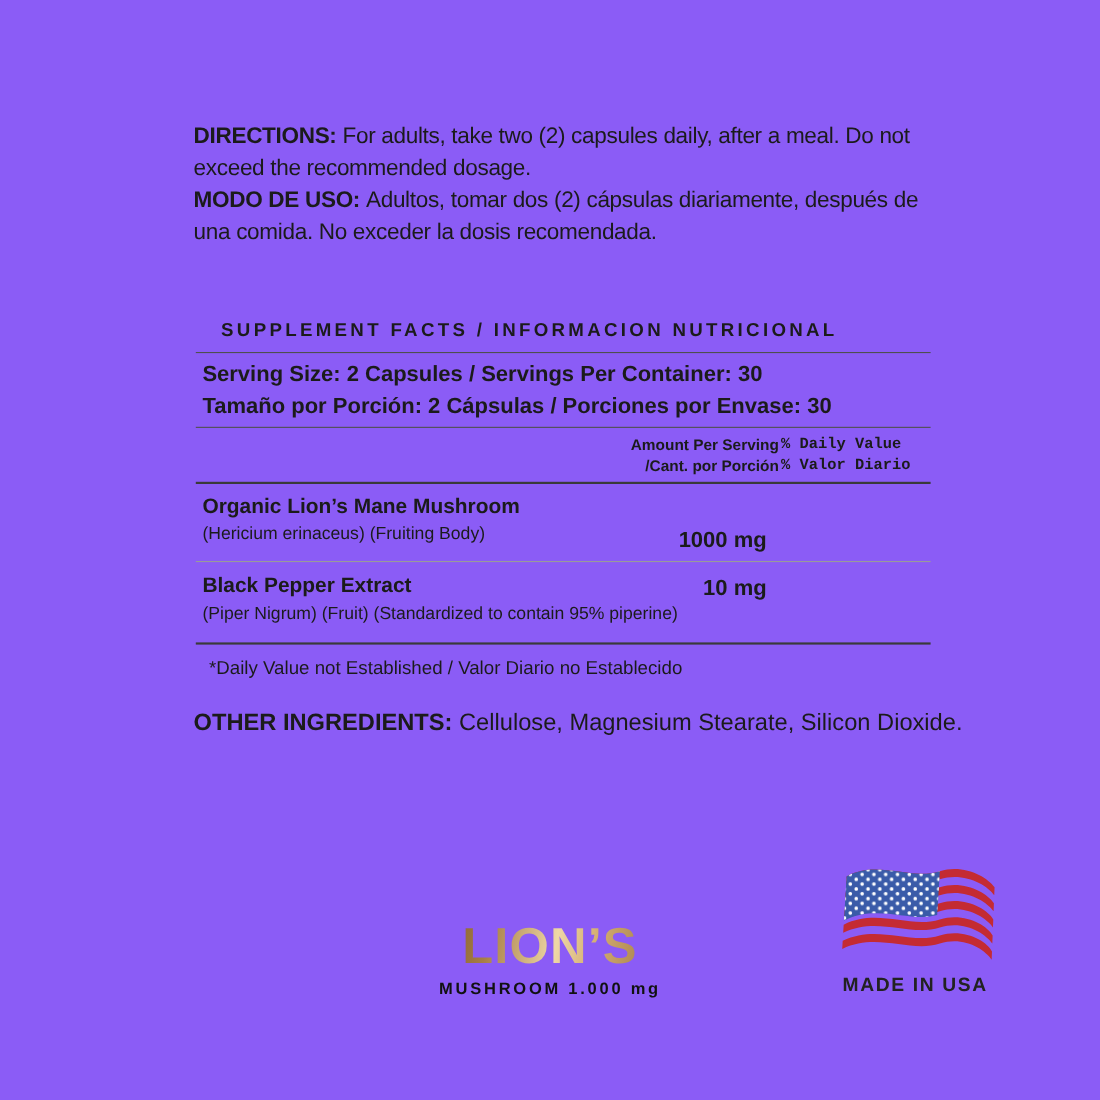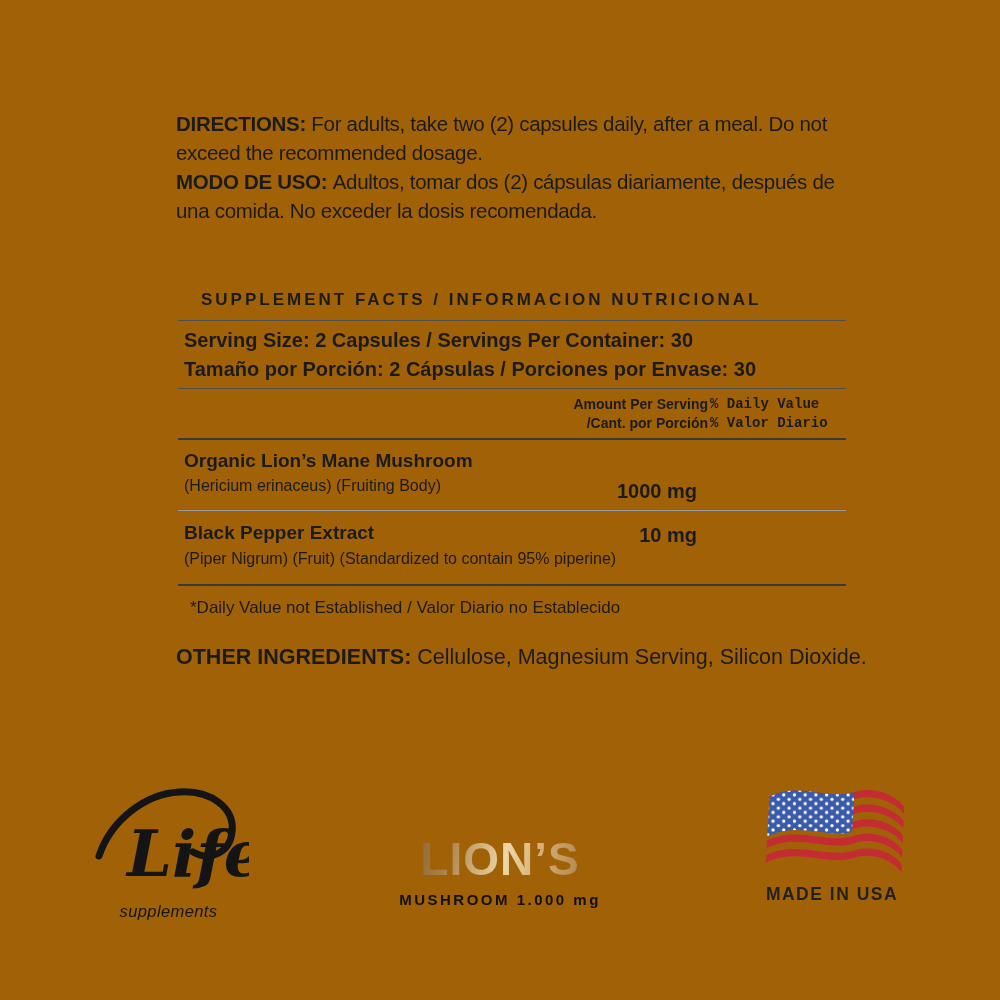--- a/index.html
+++ b/index.html
@@ -1,20 +1,20 @@
 <!DOCTYPE html>
 <html style="--gold-dark: #6f4c27; --gold-light: #eed7a6; --flag-red: #C42B33; --flag-blue: #3A5BA9;"><head>
 <meta charset="utf-8">
 <style>
   html,body{margin:0;padding:0;}
   body{
     width:1000px;height:1000px;background:#ffffff;
     font-family:"Liberation Sans", sans-serif;color:#1b1b1b;
   }
-  .page{position:relative;width:1000px;height:1000px;overflow:hidden;background:#a16207;}
+  .page{position:relative;width:1000px;height:1000px;overflow:hidden;background:#8b5cf6;}
   .abs{position:absolute;white-space:nowrap;}
 
   
   .directions{left:176px;top:109px;font-size:20.5px;line-height:29px;letter-spacing:-0.3px;font-weight:500;}
   .directions .lbl{font-weight:800;}
 
   
   .sf-title{left:201px;top:290px;font-size:17px;font-weight:bold;letter-spacing:3px;}
   .hr{position:absolute;left:178px;width:668px;height:1px;background:#4f4f4f;}
   .hr.thick{height:2px;background:#3a3a3a;}
@@ -92,30 +92,23 @@
 
   <div class="abs row-name" style="left:184px;top:522px;">Black Pepper Extract</div>
   <div class="abs row-detail" style="left:184px;top:550px;">(Piper Nigrum) (Fruit) (Standardized to contain 95% piperine)</div>
   <div class="row-amount" style="top:524px;">10 mg</div>
 
   <div class="hr thick" style="top:584px;"></div>
 
   <div class="abs footnote">*Daily Value not Established / Valor Diario no Establecido</div>
 
   <div class="abs other">
-    <span class="lbl">OTHER INGREDIENTS: </span><span>Cellulose, Magnesium Serving, Silicon Dioxide.</span>
+    <span class="lbl">OTHER INGREDIENTS: </span><span>Cellulose, Magnesium Stearate, Silicon Dioxide.</span>
   </div>
 
-  <div class="abs life-block">
-    <svg width="160" height="122" viewBox="0 0 160 122">
-      <path d="M10,72 C22,36 56,10 90,8 C122,6 146,24 143,48 C141,68 122,78 104,68" fill="none" stroke="#141414" stroke-width="7" stroke-linecap="round"></path>
-      <text x="38" y="92" font-size="64" font-style="italic" font-weight="bold" fill="#141414">Life</text>
-    </svg>
-    <div class="life-sub">supplements</div>
-  </div>
 
   <div class="abs product" style="white-space:normal;">
     <div class="product-title">
       <div>LION’S</div>
     </div>
     <div class="product-sub">MUSHROOM 1.000 mg</div>
   </div>
 
   <div class="abs usa">
     <svg width="156" height="100" viewBox="0 0 160 102">

